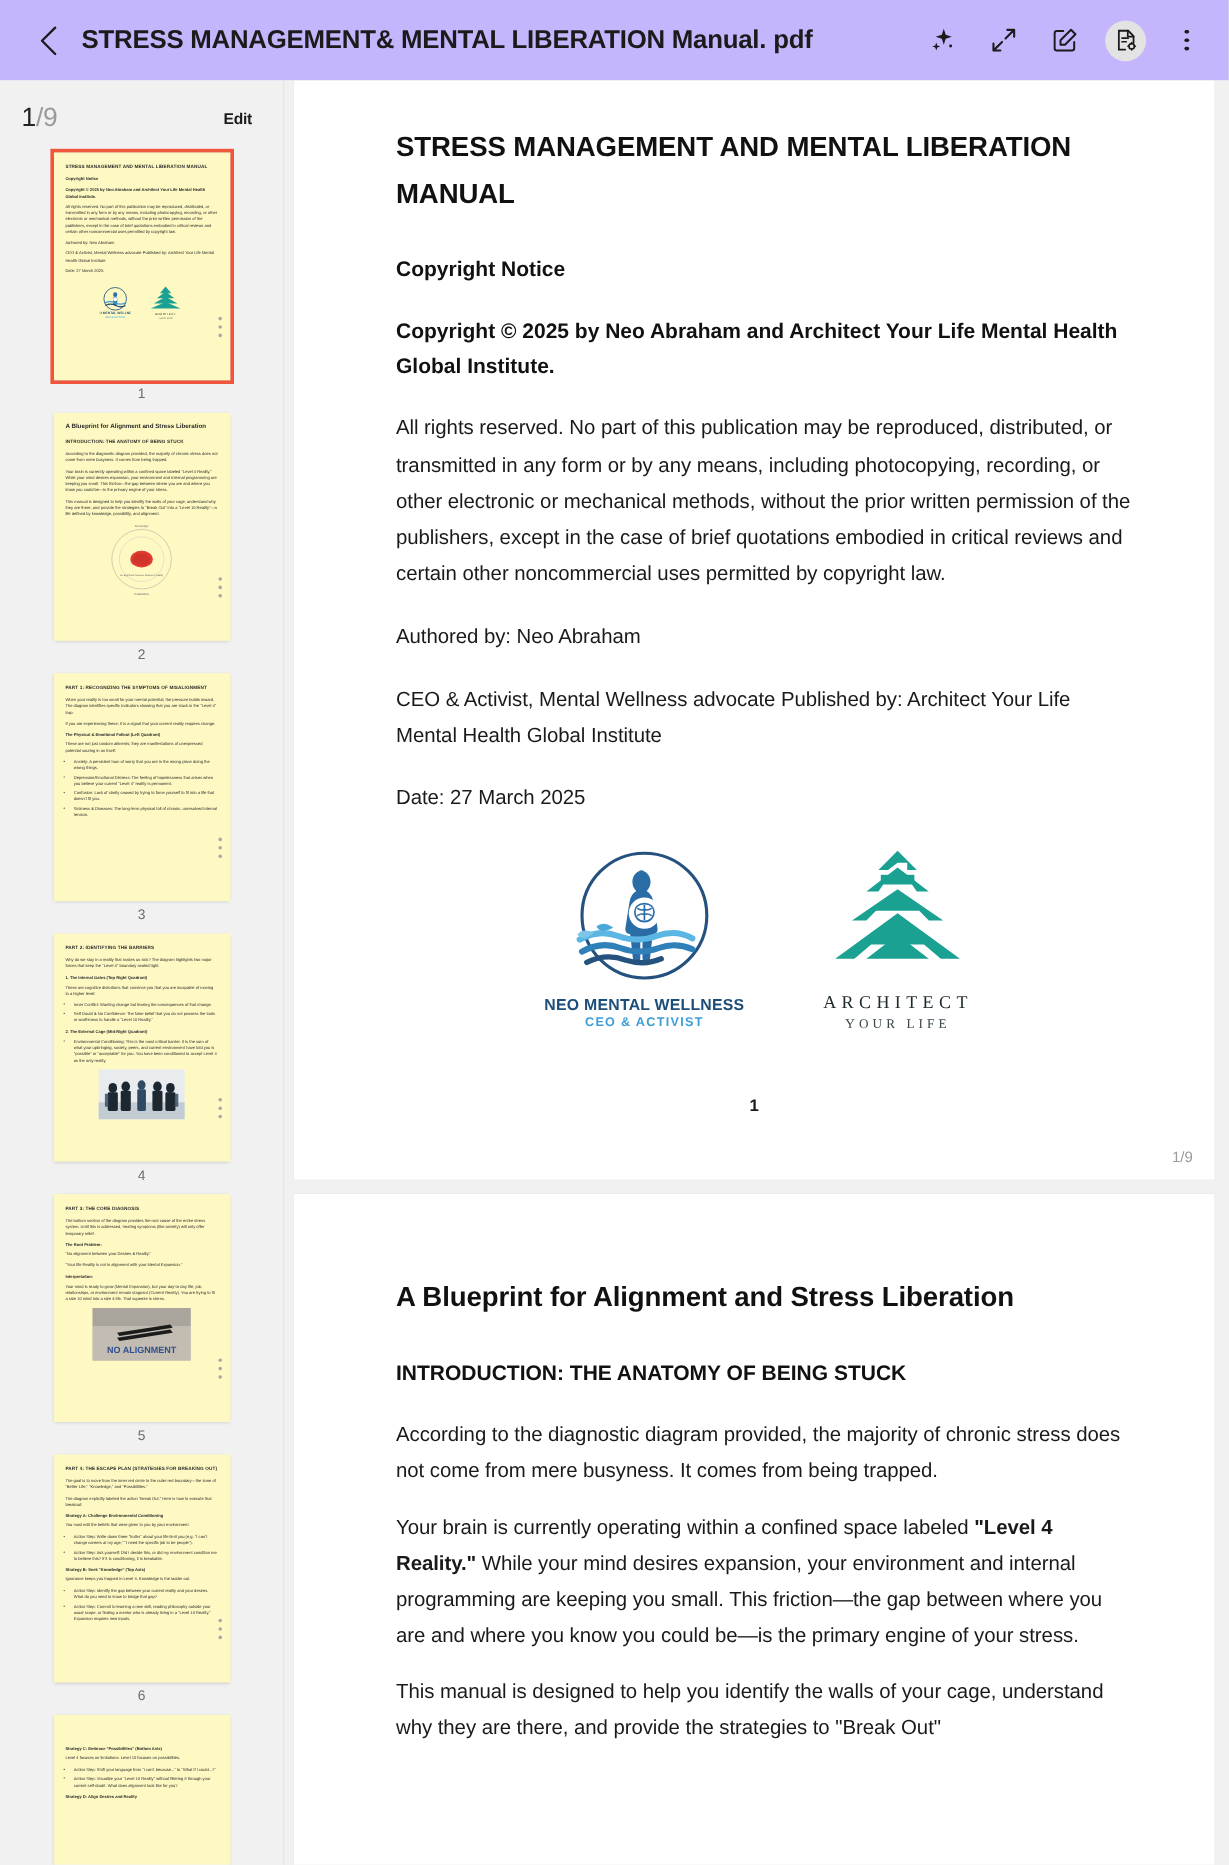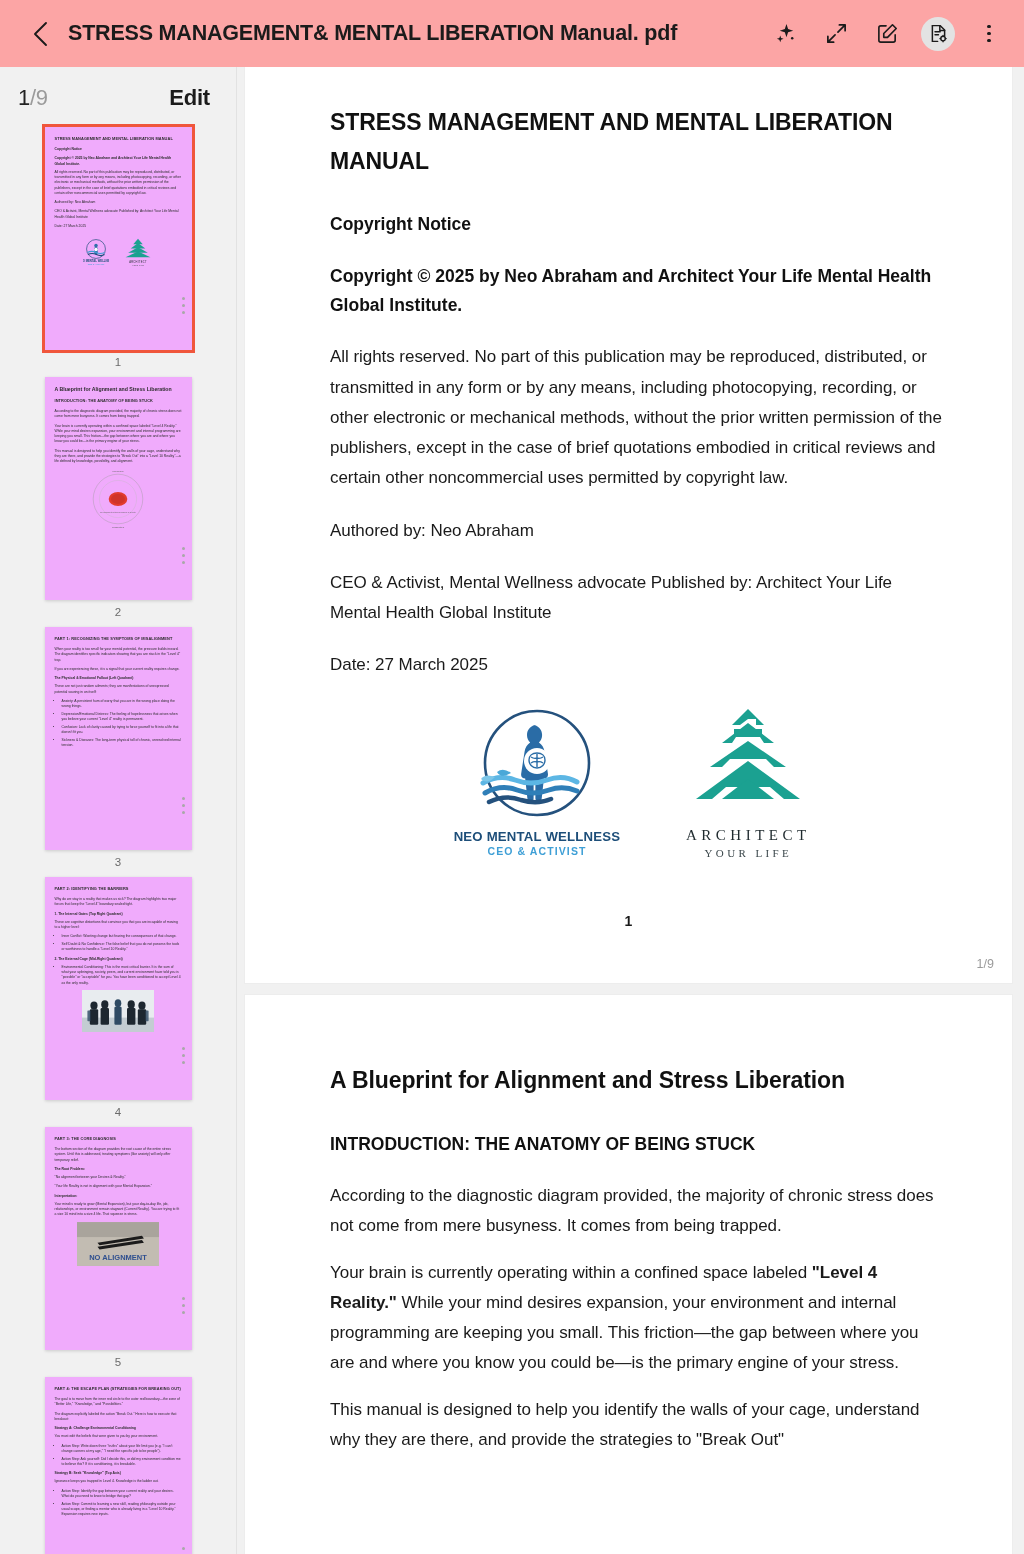--- a/index.html
+++ b/index.html
@@ -4,21 +4,21 @@
 <style>
   * { box-sizing: border-box; margin: 0; padding: 0; }
   html, body {
     width: 1024px; height: 1554px;
     font-family: "Liberation Sans", sans-serif;
     background: #f1f1f1;
     overflow: hidden;
   }
   
   .header {
-    height: 67px; background: #fca5a5;
+    height: 67px; background: #c4b5fd;
     display: flex; align-items: center;
     padding: 0 18px 0 24px;
     position: relative;
   }
   .back-btn {
     width: 34px; height: 34px;
     display: flex; align-items: center; justify-content: center;
     flex: 0 0 auto; cursor: pointer;
   }
   .back-btn svg { display:block; }
@@ -51,27 +51,27 @@
     background: #f1f1f1;
     border-right: 1px solid #e2e2e2;
     position: relative; overflow: hidden;
   }
   .side-top {
     display: flex; align-items: center; justify-content: space-between;
     padding: 18px 26px 6px 18px;
   }
   .pagecount { font-size: 22px; font-weight: 400; color: #9a9a9a; letter-spacing: -0.3px;}
   .pagecount .cur { color: #232323; }
-  .edit-btn { font-size: 22px; font-weight: 700; color: #1b1b1b; cursor: pointer; letter-spacing:-0.2px;}
+  .edit-btn { font-size: 13px; font-weight: 700; color: #1b1b1b; cursor: pointer; letter-spacing:-0.2px;}
 
   .thumbs { padding: 10px 0 0 0; }
   .thumb-wrap { margin-bottom: 9px; }
   .thumb {
-    width: 147px; height: 223px; margin: 0 auto;
-    background: #f0abfc; position: relative;
+    width: 147px; height: 190px; margin: 0 auto;
+    background: #fef9c3; position: relative;
     box-shadow: 0 1px 3px rgba(0,0,0,0.16);
     overflow: hidden;
   }
   .thumb.selected { outline: 3px solid #f0563c; outline-offset: 0px; }
   .thumb-label {
     text-align: center; font-size: 11.5px; color: #6b6b6b; margin-top: 6px;
   }
   .thumb-dots {
     position: absolute; right: 7px; bottom: 36px;
     display: flex; flex-direction: column; gap: 4px;

